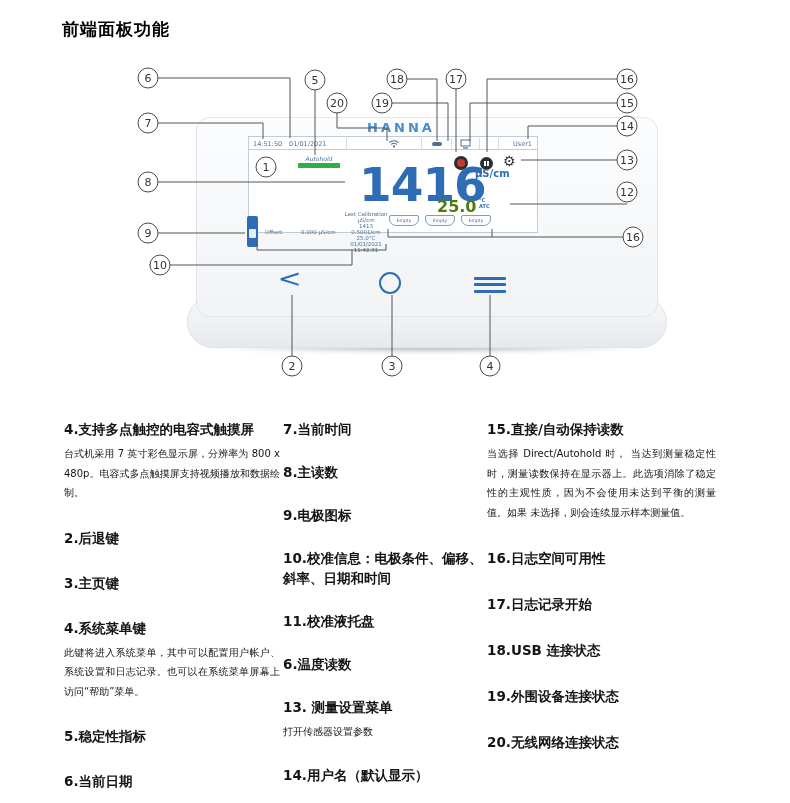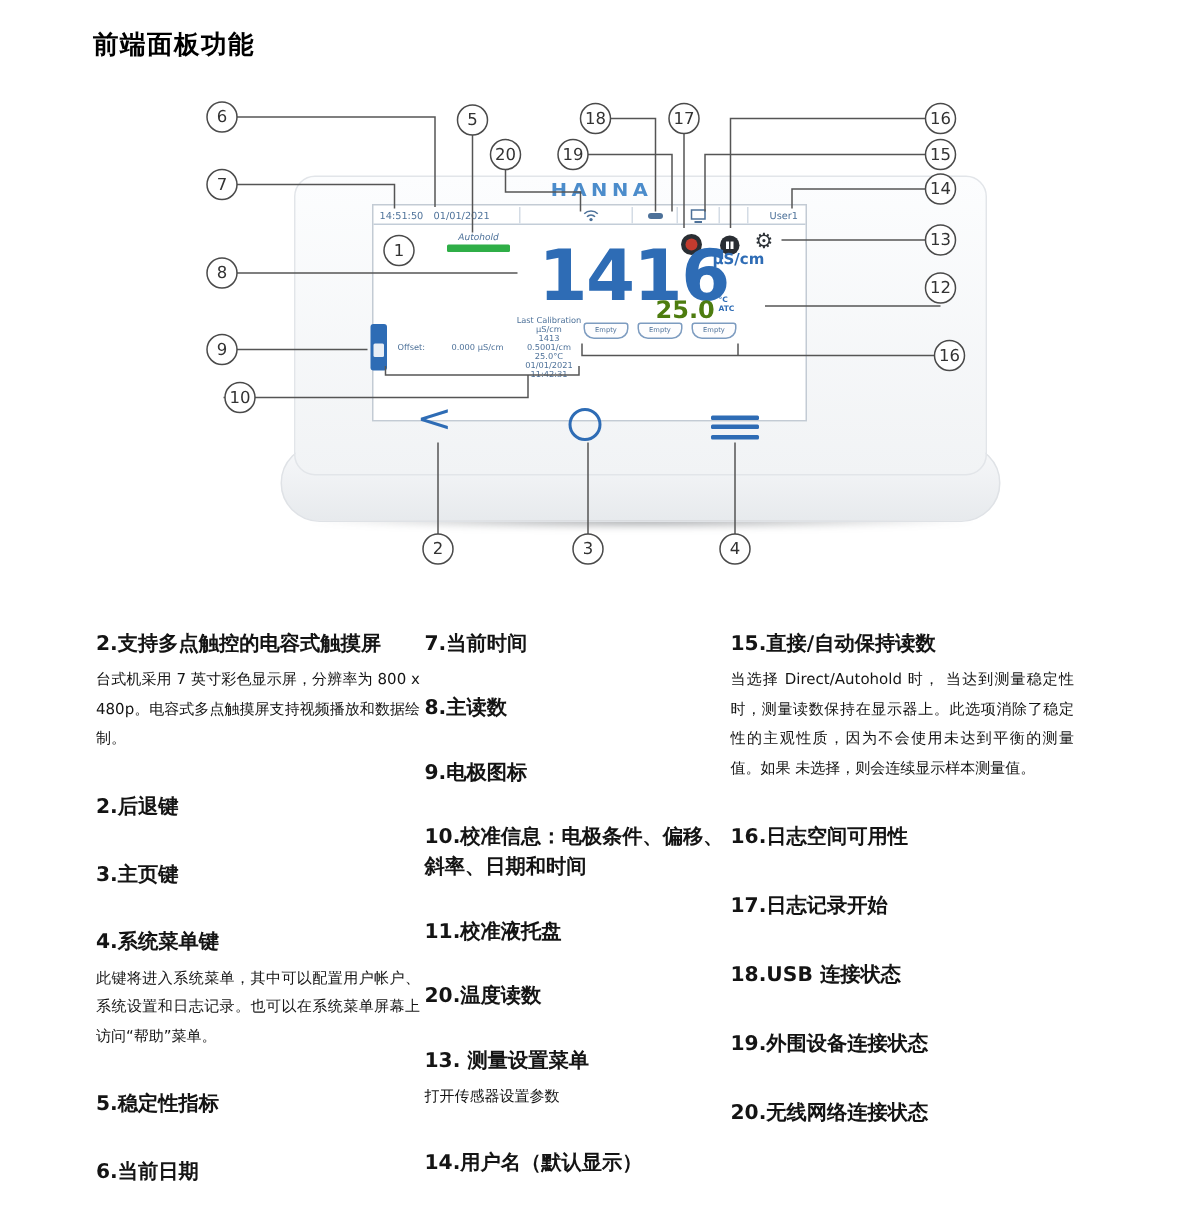--- a/index.html
+++ b/index.html
@@ -32,21 +32,21 @@
     background:linear-gradient(#fcfdfe,#f1f3f5); border:1px solid #e2e5e9;
     z-index:2;
   }
   #brand-logo {
     left:361px; top:120px; width:80px; text-align:center;
     font-size:13px; font-weight:700; color:#4b8ccb; letter-spacing:3px;
     z-index:3; transform:scaleY(.92);
   }
   
   #screen {
-    left:248px; top:136px; width:290px; height:145px; background:#fff;
+    left:248px; top:136px; width:290px; height:97px; background:#fff;
     border:1px solid #c3cbd4; z-index:3;
   }
   #status-bar {
     position:absolute; left:0; top:0; width:100%; height:13px;
     border-bottom:1px solid #c3cdd8; font-size:6.5px; color:#4d7199;
   }
   .sb-div { position:absolute; top:1px; width:1px; height:11px; background:#d4dce5; }
   #sb-time { position:absolute; left:4px; top:3px; }
   #sb-date { position:absolute; left:40px; top:3px; }
   #sb-user { position:absolute; right:5px; top:3px; }
@@ -220,21 +220,21 @@
     <polyline points="397,79 437,79 437,141" fill="none" stroke="#555" stroke-width="1"></polyline>
     <polyline points="382,103 448,103 448,141" fill="none" stroke="#555" stroke-width="1"></polyline>
     <polyline points="337,103 337,128 387,128 387,141" fill="none" stroke="#555" stroke-width="1"></polyline>
     <polyline points="292,366 292,295" fill="none" stroke="#555" stroke-width="1"></polyline>
     <polyline points="392,366 392,295" fill="none" stroke="#555" stroke-width="1"></polyline>
     <polyline points="490,366 490,295" fill="none" stroke="#555" stroke-width="1"></polyline>
   </svg>
 
 <div class="col" id="col-0">
     <div class="item">
-      <div class="item-title">2.支持多点触控的电容式触摸屏</div>
+      <div class="item-title">4.支持多点触控的电容式触摸屏</div>
       <div class="item-body">台式机采用 7 英寸彩色显示屏，分辨率为 800 x 480p。电容式多点触摸屏支持视频播放和数据绘制。</div>
     </div>
     <div class="item">
       <div class="item-title">2.后退键</div>
     </div>
     <div class="item">
       <div class="item-title">3.主页键</div>
     </div>
     <div class="item">
       <div class="item-title">4.系统菜单键</div>
@@ -257,21 +257,21 @@
     <div class="item">
       <div class="item-title">9.电极图标</div>
     </div>
     <div class="item">
       <div class="item-title">10.校准信息：电极条件、偏移、斜率、日期和时间</div>
     </div>
     <div class="item">
       <div class="item-title">11.校准液托盘</div>
     </div>
     <div class="item">
-      <div class="item-title">20.温度读数</div>
+      <div class="item-title">6.温度读数</div>
     </div>
     <div class="item">
       <div class="item-title">13. 测量设置菜单</div>
       <div class="item-body">打开传感器设置参数</div>
     </div>
     <div class="item">
       <div class="item-title">14.用户名（默认显示）</div>
     </div>
   </div>
 <div class="col" id="col-2">

